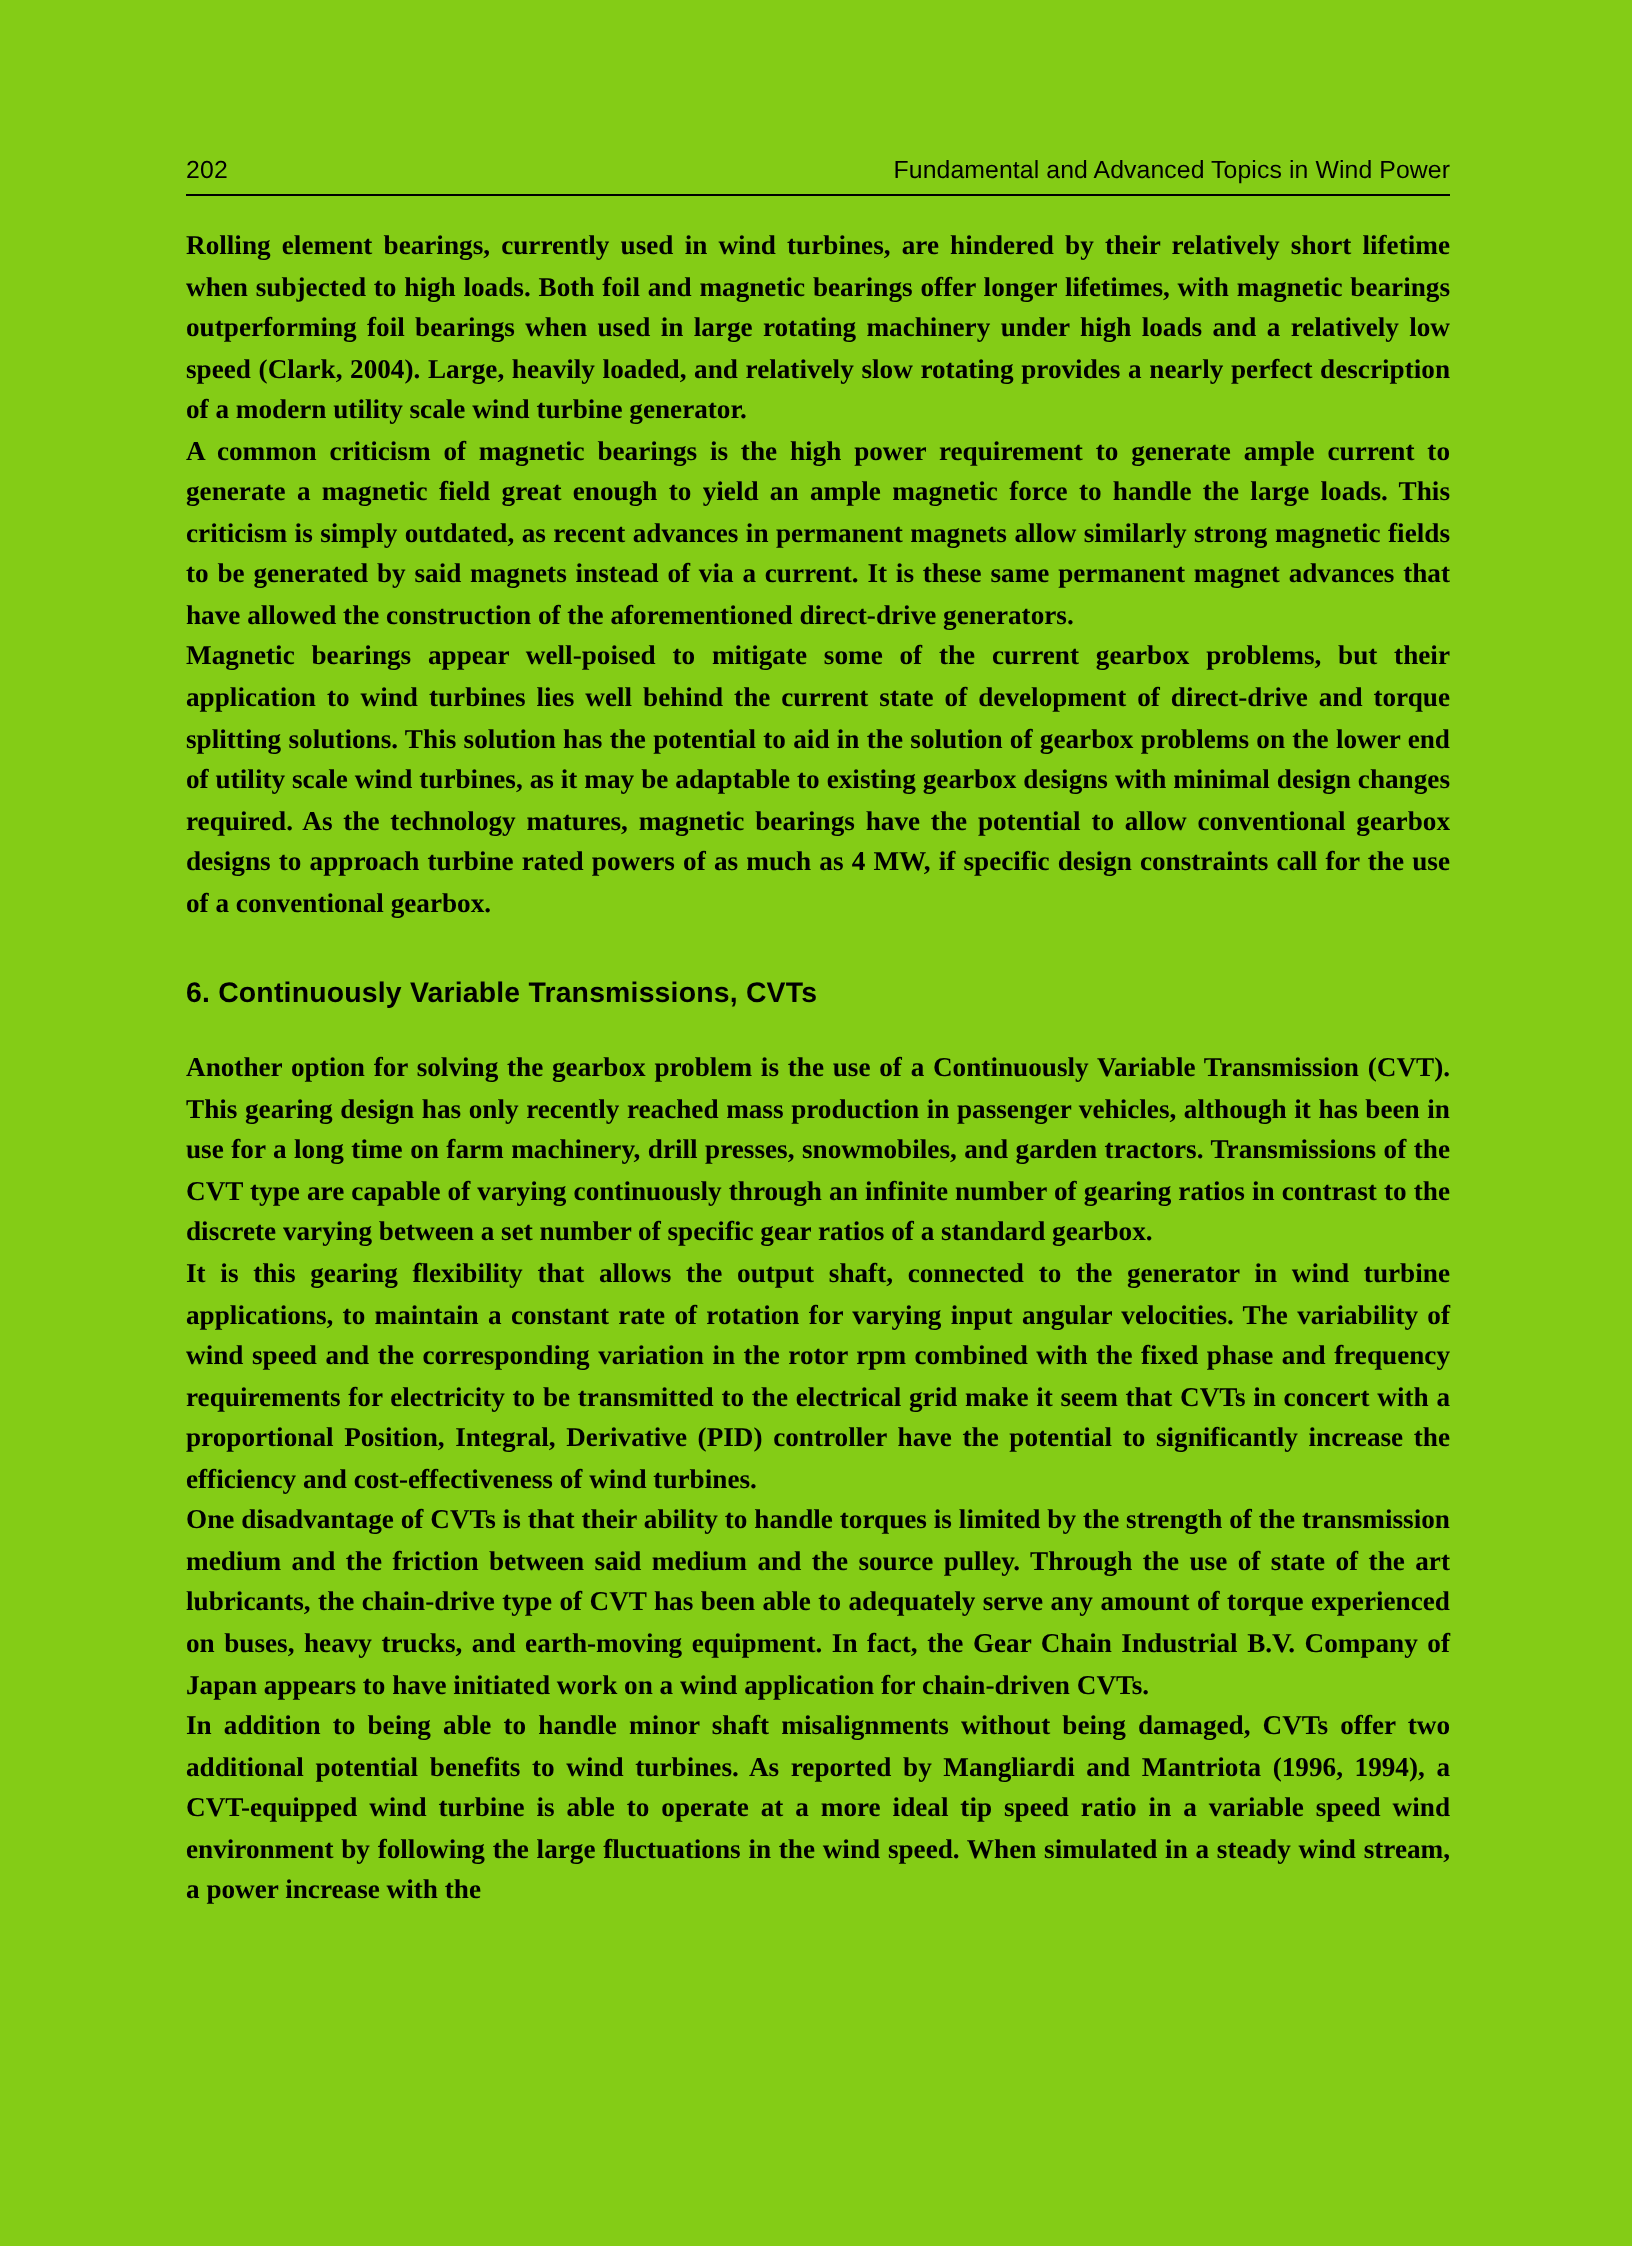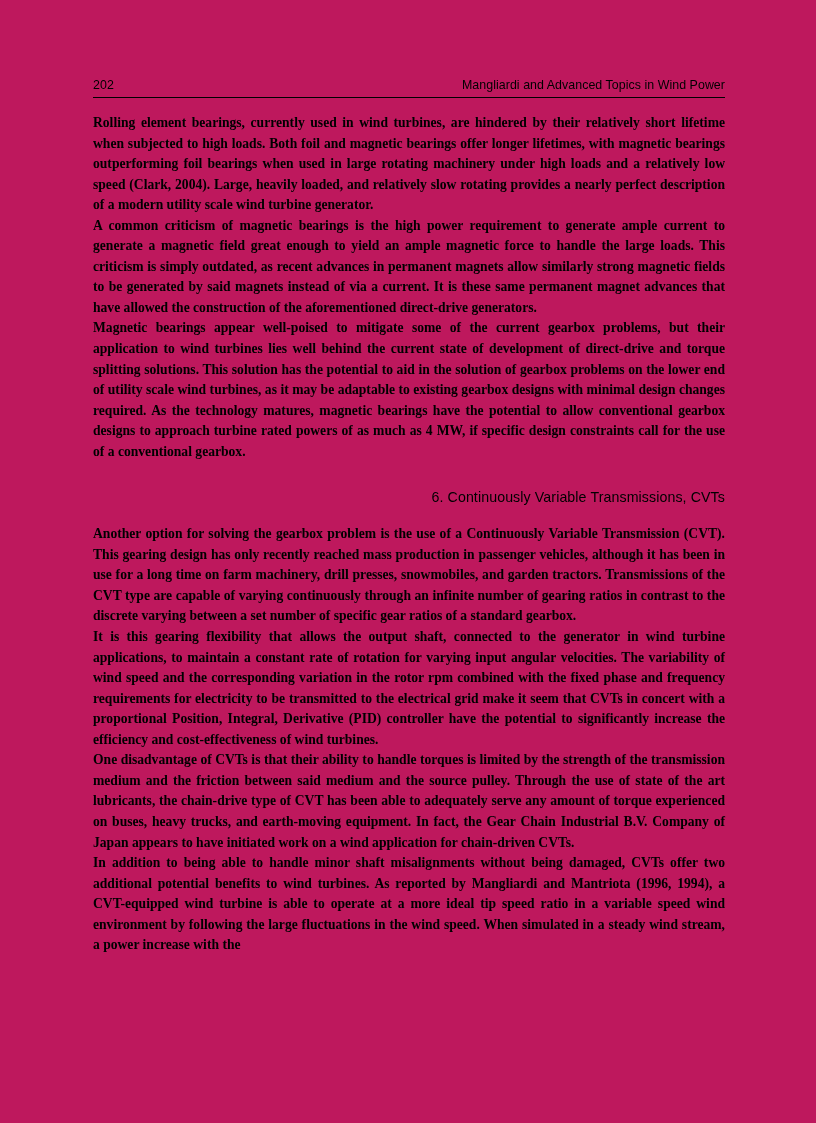--- a/index.html
+++ b/index.html
@@ -15,21 +15,21 @@
     color: #000000;
     overflow: hidden;
   }
 
   .page {
     position: absolute;
     left: 0;
     top: 0;
     width: 816px;
     height: 1123px;
-    background: #be185d;
+    background: #84cc16;
   }
 
   
   .running-header {
     position: absolute;
     left: 93px;
     top: 78px;
     width: 632px;
     display: flex;
     align-items: flex-end;
@@ -75,39 +75,39 @@
     color: #000000;
     -webkit-hyphens: none;
     hyphens: none;
     font-weight: bold;
   }
 
   h2.section-heading {
     margin: 0;
     padding: 0;
     font-family: "Liberation Sans", "DejaVu Sans", sans-serif;
-    font-weight: normal;
+    font-weight: bold;
     font-size: 14.2px;
     line-height: 19px;
     letter-spacing: 0.1px;
     color: #000000;
-    text-align: right;
+    text-align: left;
   }
 
   .space-before-heading { height: 26px; }
   .space-after-heading  { height: 17px; }
 </style>
 </head>
 <body>
 
 <div class="page">
 
   <div class="running-header">
     <span class="folio">202</span>
-    <span class="book-title">Mangliardi and Advanced Topics in Wind Power</span>
+    <span class="book-title">Fundamental and Advanced Topics in Wind Power</span>
   </div>
 
   <div class="content">
 
     <p class="body-par">Rolling element bearings, currently used in wind turbines, are hindered by their relatively short lifetime when subjected to high loads.  Both foil and magnetic bearings offer longer lifetimes, with magnetic bearings outperforming foil bearings when used in large rotating machinery under high loads and a relatively low speed (Clark, 2004).  Large, heavily loaded, and relatively slow rotating provides a nearly perfect description of a modern utility scale wind turbine generator.</p>
 
     <p class="body-par">A common criticism of magnetic bearings is the high power requirement to generate ample current to generate a magnetic field great enough to yield an ample magnetic force to handle the large loads.  This criticism is simply outdated, as recent advances in permanent magnets allow similarly strong magnetic fields to be generated by said magnets instead of via a current.  It is these same permanent magnet advances that have allowed the construction of the aforementioned direct-drive generators.</p>
 
     <p class="body-par">Magnetic bearings appear well-poised to mitigate some of the current gearbox problems, but their application to wind turbines lies well behind the current state of development of direct-drive and torque splitting solutions.  This solution has the potential to aid in the solution of gearbox problems on the lower end of utility scale wind turbines, as it may be adaptable to existing gearbox designs with minimal design changes required.  As the technology matures, magnetic bearings have the potential to allow conventional gearbox designs to approach turbine rated powers of as much as 4 MW, if specific design constraints call for the use of a conventional gearbox.</p>
 

